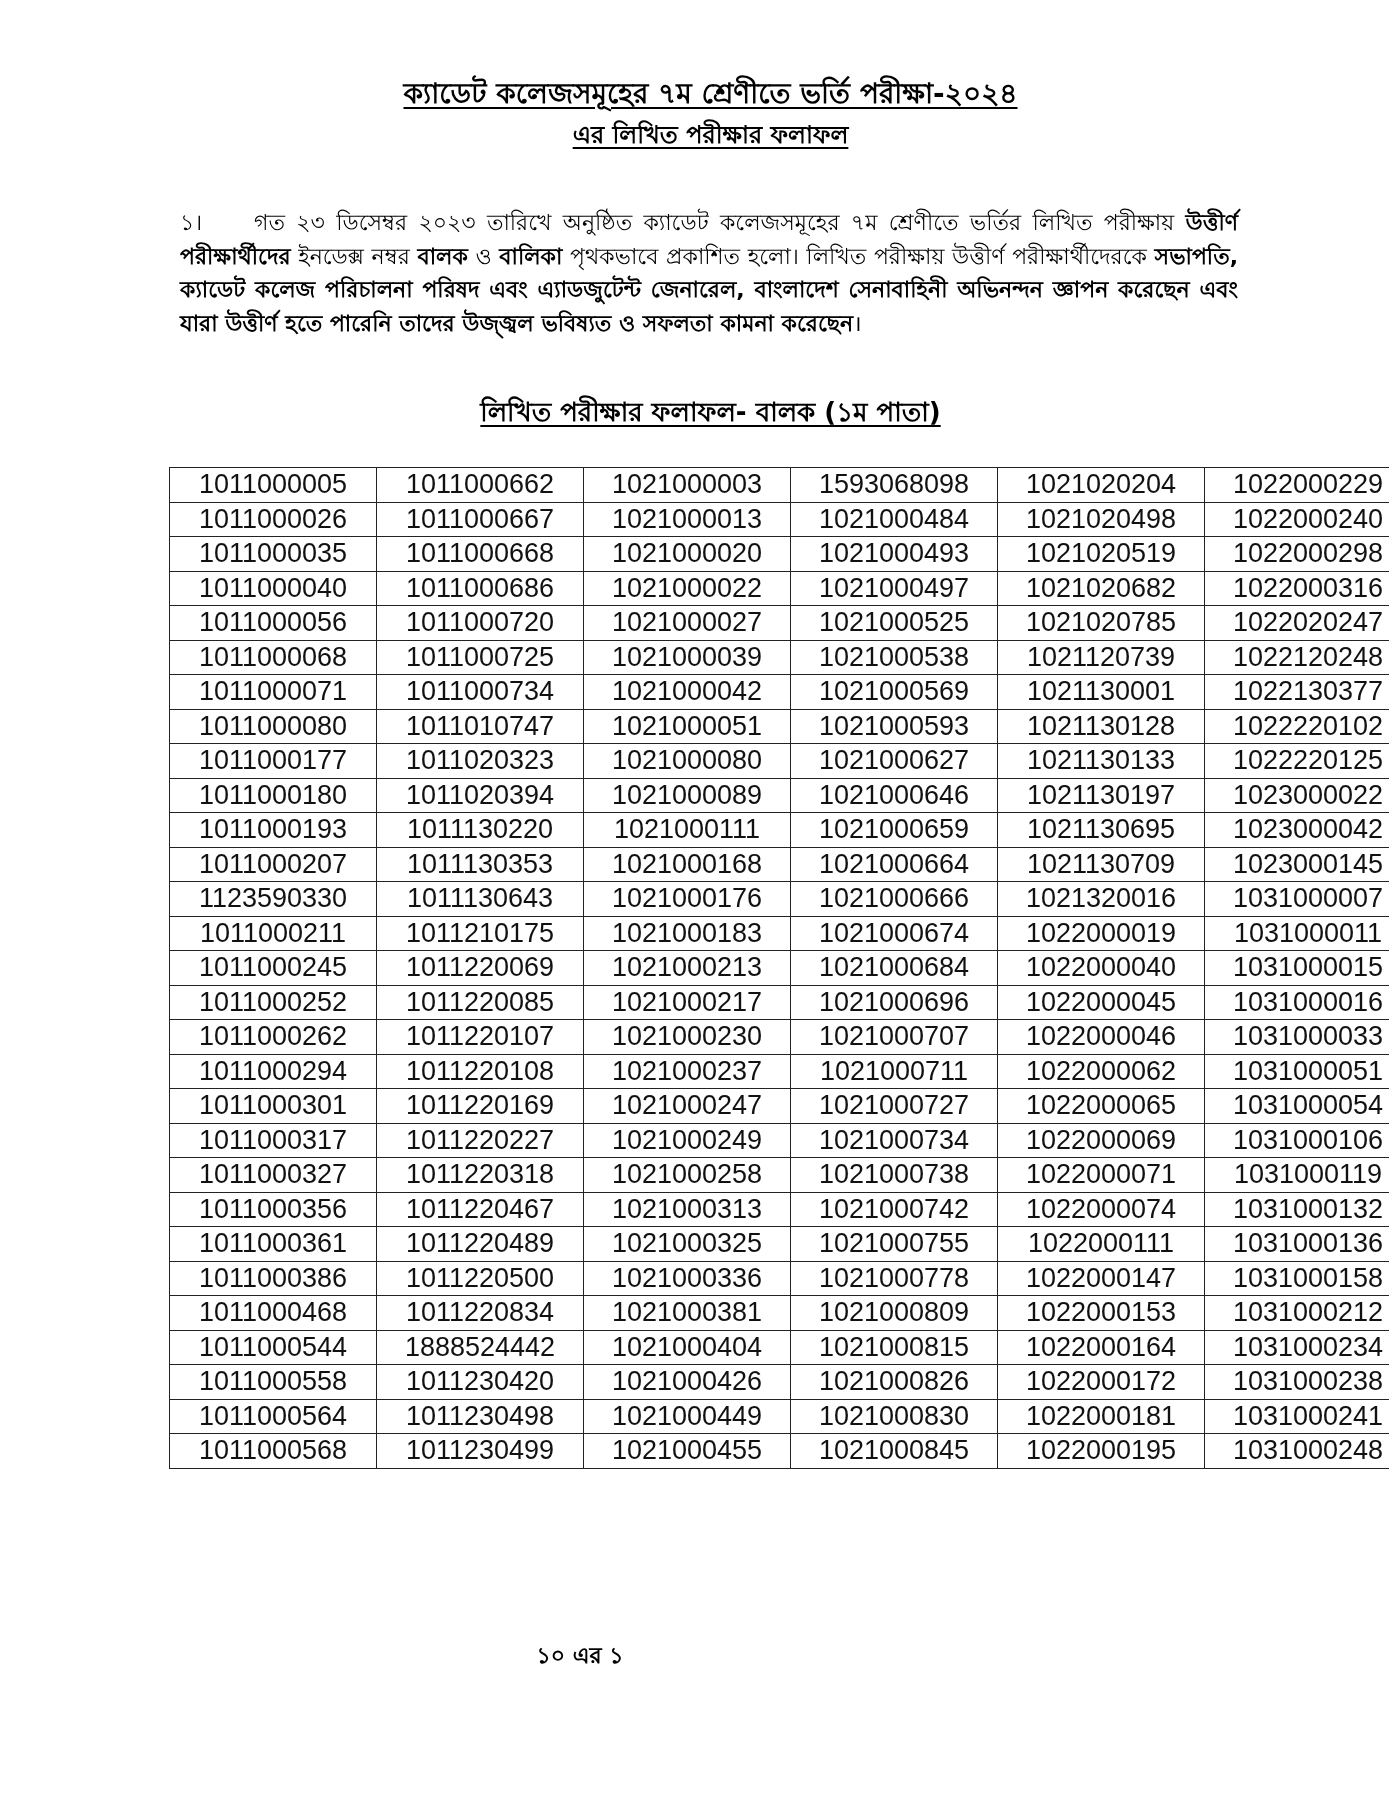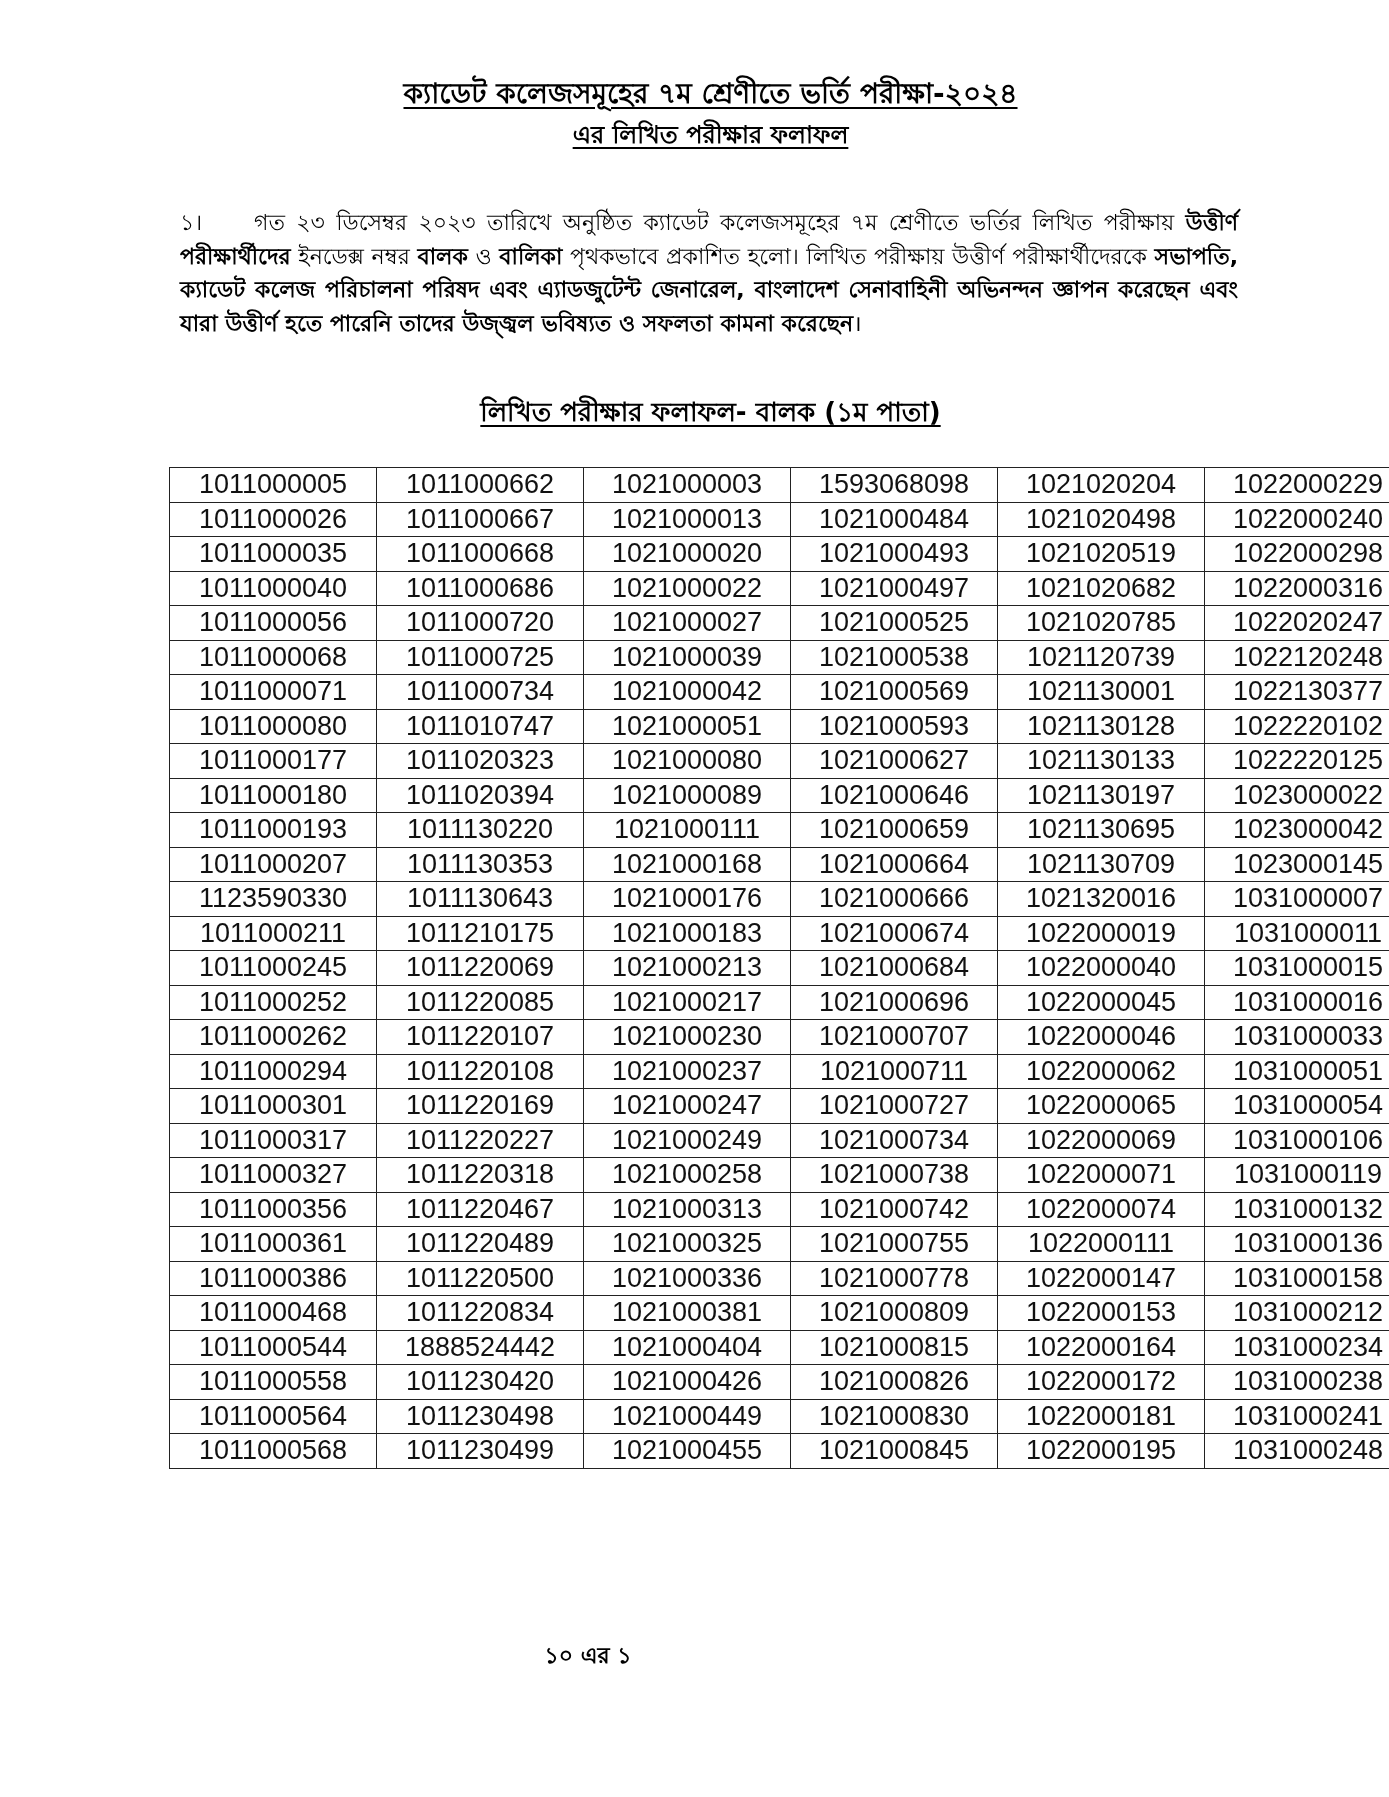--- a/index.html
+++ b/index.html
@@ -24,21 +24,21 @@
     position: absolute; left: 169px; top: 467px; width: 1243px;
     border-collapse: collapse; table-layout: fixed;
   }
   table.results td {
     border: 1.5px solid #222; height: 33.5px; padding: 0;
     font-family: "Liberation Sans", sans-serif; font-size: 27px;
     text-align: center; line-height: 33px; color: #111;
   }
   table.results td.vs { border-left-color: #777; }
   .footer {
-    position: absolute; left: 16px; width: 1144px; top: 1638px; text-align: center;
+    position: absolute; left: 8px; width: 1144px; top: 1638px; text-align: center;
     font-size: 22px; font-weight: bold; font-family: "DejaVu Sans", sans-serif;
   }
 </style>
 </head>
 <body>
 
 <div class="title1">
   <span>ক্যাডেট কলেজসমূহের ৭ম শ্রেণীতে ভর্তি পরীক্ষা-২০২৪</span>
 </div>
 <div class="title2">

